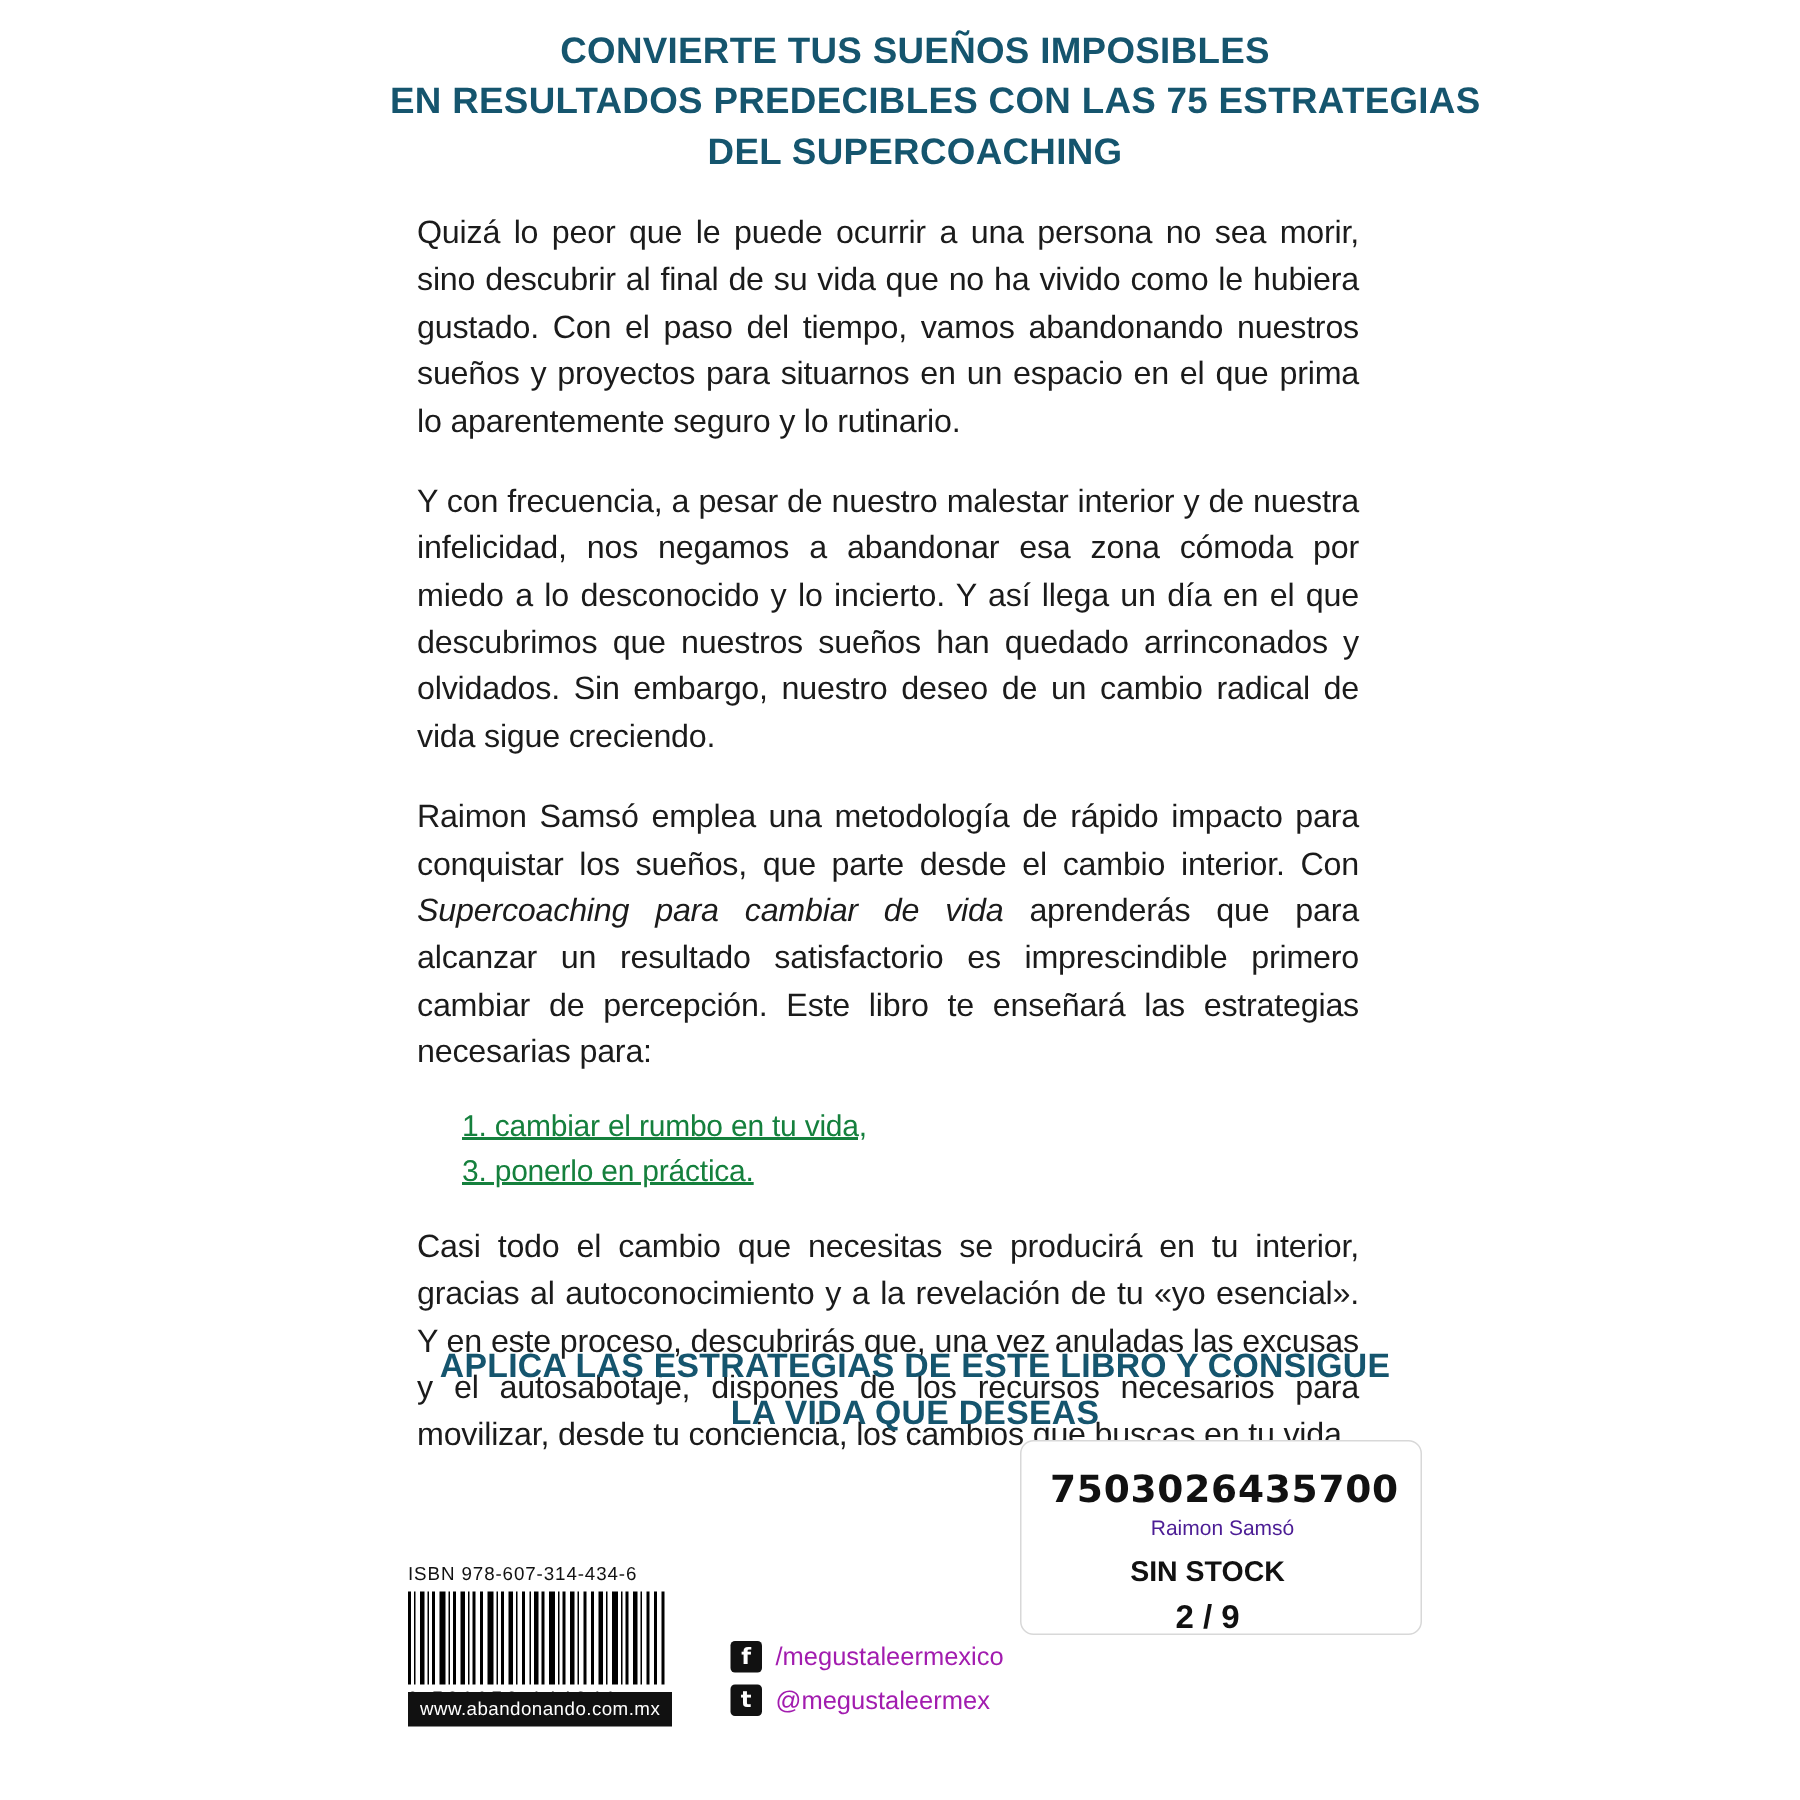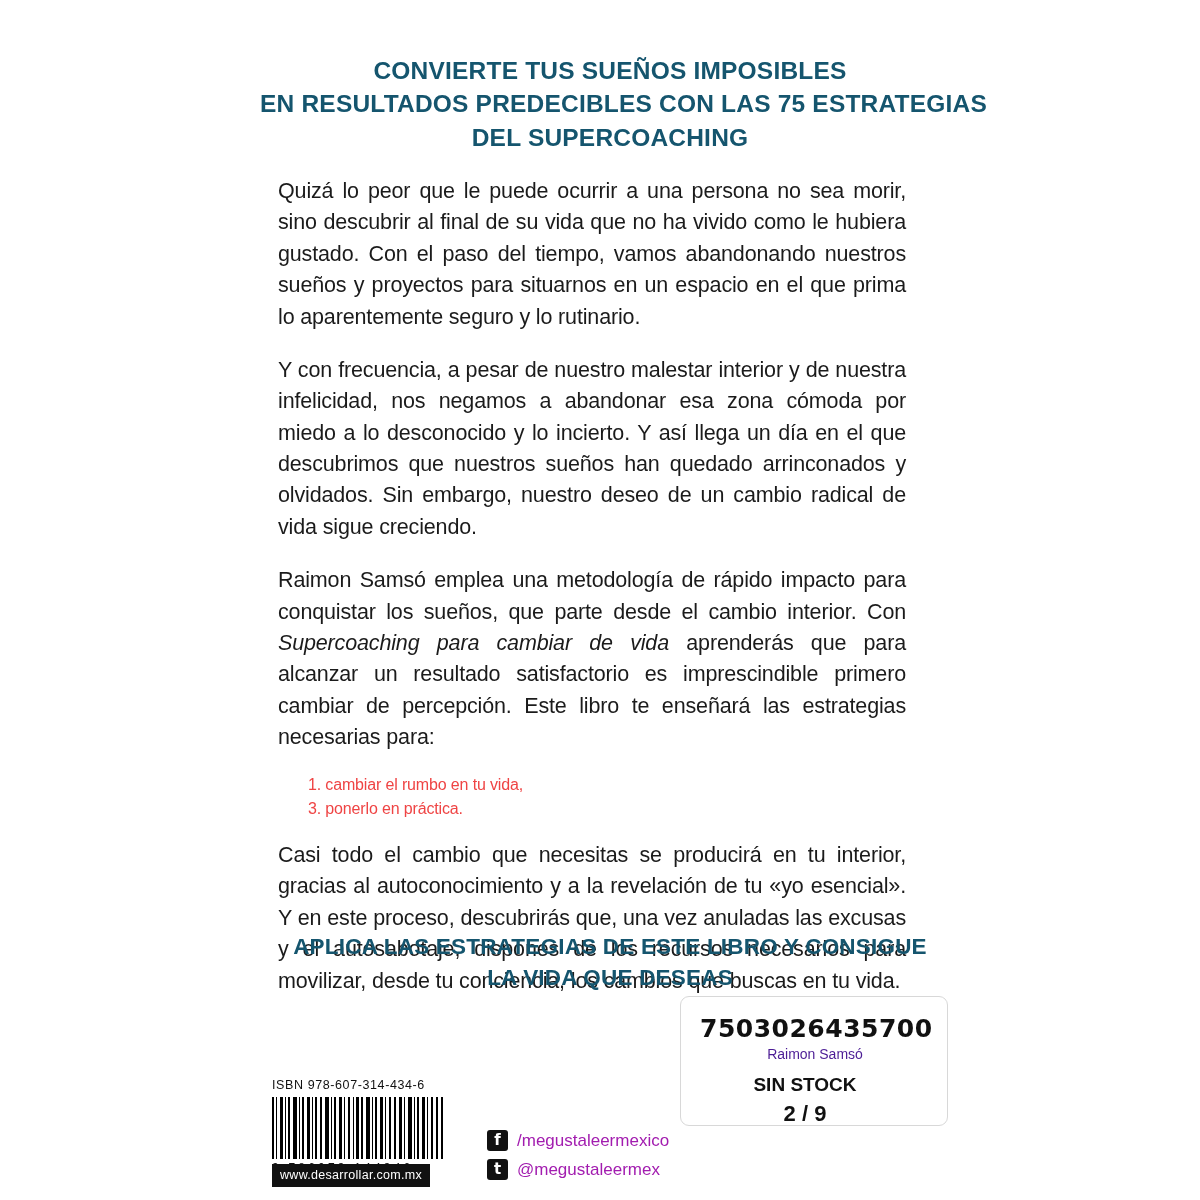--- a/index.html
+++ b/index.html
@@ -14,21 +14,20 @@
     color: #1a1a1a;
     position: relative;
     overflow: hidden;
   }
   .page {
     position: absolute;
     left: 0; top: 0;
     width: 1200px;
     height: 968px;
     background: #ffffff;
-    margin-top: 36px;
   }
   .headline {
     position: absolute;
     left: 260px;
     top: 18px;
     width: 700px;
     text-align: center;
     color: #15556e;
     font-weight: bold;
     font-size: 24.5px;
@@ -54,26 +53,27 @@
     letter-spacing: -0.15px;
   }
   .para.tight { margin-bottom: 20px; }
   .italic { font-style: italic; }
   .numlist {
     margin: 4px 0 20px 0;
     padding: 0;
     list-style: none;
   }
   .numlist li {
-    font-size: 16px;
+    font-size: 20px;
     line-height: 1.46;
     padding-left: 30px;
-    color: #ef4444;
+    color: #15803d;
     font-family: "Liberation Sans", sans-serif;
     letter-spacing: -0.15px;
+    text-decoration: underline;
   }
   .closing {
     position: absolute;
     left: 260px;
     top: 895px;
     width: 700px;
     text-align: center;
     color: #15556e;
     font-weight: bold;
     font-size: 22.5px;
@@ -290,21 +290,21 @@
       <div class="bar" style="left:145px;width:2px;"></div>
       <div class="bar" style="left:150px;width:3px;"></div>
       <div class="bar" style="left:155px;width:1px;"></div>
       <div class="bar" style="left:159px;width:2px;"></div>
       <div class="bar" style="left:164px;width:2px;"></div>
       <div class="bar" style="left:169px;width:2px;"></div>
     </div>
     <div class="barcode-digits">9 786073 144346</div>
   </div>
 
-  <div class="web-badge">www.desarrollar.com.mx</div>
+  <div class="web-badge">www.abandonando.com.mx</div>
 
   <div class="social">
     <div class="social-row">
       <span class="social-icon">f</span>
       <span class="social-label">/megustaleermexico</span>
     </div>
     <div class="social-row">
       <span class="social-icon">t</span>
       <span class="social-label">@megustaleermex</span>
     </div>

